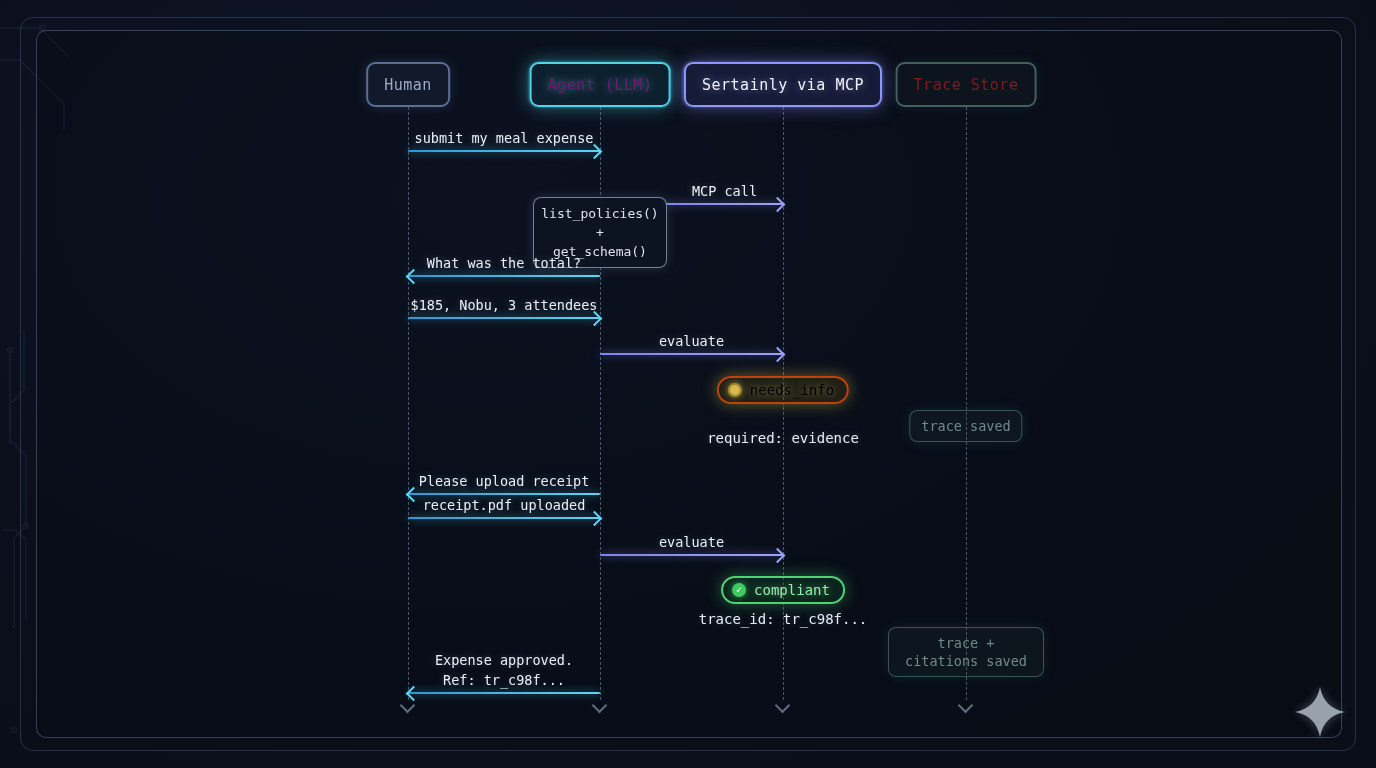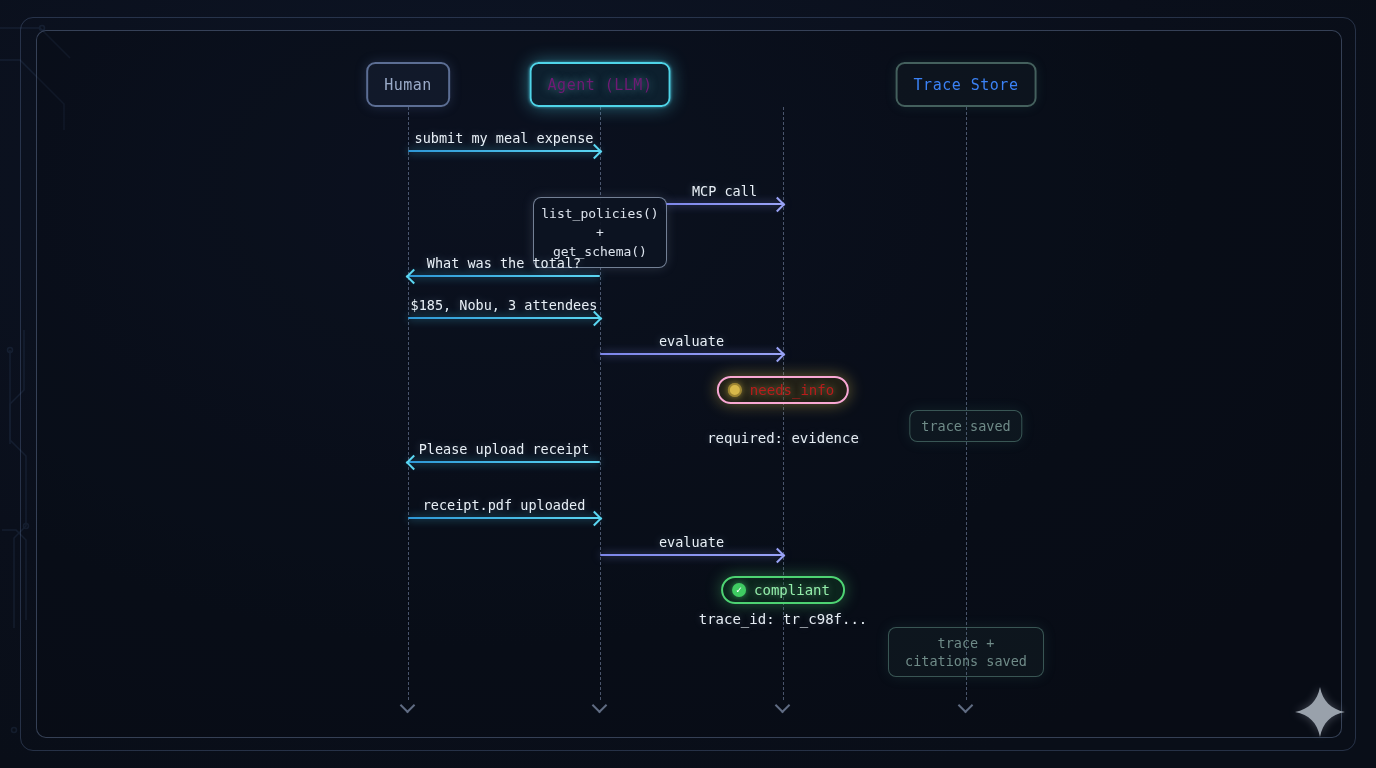--- a/index.html
+++ b/index.html
@@ -37,21 +37,21 @@
     padding:0 16px;border:2px solid;box-sizing:border-box;
   }
   .actor.human{border-color:#5c6e94;color:#9aaac8;background:rgba(85,110,160,0.10);
     box-shadow:0 0 12px rgba(95,125,185,0.25);}
   .actor.agent{border-color:#4fd4e8;color:#701a75;background:rgba(45,175,205,0.10);
     box-shadow:0 0 18px rgba(80,215,240,0.45),0 0 3px rgba(80,215,240,0.6);
     text-shadow:0 0 8px rgba(140,235,250,0.5);}
   .actor.mcp{border-color:#8d96f4;color:#eef0fb;background:rgba(105,115,245,0.13);
     box-shadow:0 0 18px rgba(125,135,250,0.5),0 0 3px rgba(125,135,250,0.6);
     text-shadow:0 0 8px rgba(185,195,255,0.5);}
-  .actor.trace{border-color:#44605d;color:#3b82f6;background:rgba(65,105,95,0.08);
+  .actor.trace{border-color:#44605d;color:#7f1d1d;background:rgba(65,105,95,0.08);
     box-shadow:0 0 12px rgba(70,140,125,0.15);}
   
   .msg{position:absolute;font-size:13.5px;text-align:center;color:#e9f0f7;}
   .msg .lbl{margin-bottom:4px;height:16px;line-height:16px;white-space:nowrap;
     text-shadow:0 0 8px rgba(195,230,255,0.3);}
   .msg .line{position:relative;height:2px;border-radius:1px;margin-top:2px;}
   .msg.cyan .line{background:linear-gradient(90deg,#2e97d6,#5bd7f2);
     box-shadow:0 0 9px rgba(70,195,235,0.75);}
   .msg.purple .line{background:linear-gradient(90deg,#7d86ea,#9aa3f7);
     box-shadow:0 0 9px rgba(135,145,242,0.7);}
@@ -66,21 +66,21 @@
     border:1.5px solid rgba(150,165,190,0.75);border-radius:8px;
     background:rgba(13,20,34,0.92);box-shadow:0 0 12px rgba(170,190,220,0.18);
     padding:6px 0;text-align:center;font-size:13px;line-height:19px;color:#dde4ee;margin-top:25px;
   }
   
   .badge{
     position:absolute;transform:translateX(-50%);display:flex;align-items:center;gap:8px;
     padding:4px 13px 4px 9px;border-radius:16px;font-size:14px;white-space:nowrap;
     box-sizing:border-box;height:28px;
   }
-  .badge.yellow{border:2px solid #f9a8d4;color:#b91c1c;background:rgba(85,70,18,0.32);
+  .badge.yellow{border:2px solid #c2410c;color:#000000;background:rgba(85,70,18,0.32);
     box-shadow:0 0 16px rgba(225,196,75,0.45);text-shadow:0 0 7px rgba(238,212,110,0.55);align-items:center;}
   .badge.green{border:2px solid #4ed373;color:#93edaa;background:rgba(22,88,42,0.32);
     box-shadow:0 0 16px rgba(80,215,120,0.40);text-shadow:0 0 7px rgba(140,240,170,0.5);}
   .dot{width:14px;height:14px;border-radius:50%;flex:0 0 auto;
     display:flex;align-items:center;justify-content:center;}
   .dot.yellow{background:#d8b94a;box-shadow:inset 0 0 0 2px rgba(45,35,6,0.35),0 0 7px rgba(220,190,70,0.65);}
   .dot.green{background:#3fcb62;color:#ffffff;font-size:10px;line-height:10px;
     box-shadow:0 0 7px rgba(70,210,110,0.65);text-shadow:none;}
   
   .annot{position:absolute;transform:translateX(-50%);font-size:14px;color:#e6edf4;
@@ -130,20 +130,23 @@
   <div class="lifeline-end" style="left:594px"></div>
   <div class="lifeline-end" style="left:777px"></div>
   <div class="lifeline-end" style="left:960px"></div>
 
   <div class="actor human" style="left:408px">
     <span>Human</span>
   </div>
   <div class="actor agent" style="left:600px">
     <span>Agent (LLM)</span>
   </div>
+  <div class="actor mcp" style="left:783px">
+    <span>Sertainly via MCP</span>
+  </div>
   <div class="actor trace" style="left:966px">
     <span>Trace Store</span>
   </div>
 
   <div class="msg cyan right" style="left:408px;top:130px;width:192px">
     <div class="lbl">submit my meal expense</div>
     <div class="line">
         <span class="chev"></span>
       </div>
   </div>
@@ -182,21 +185,21 @@
       </div>
   </div>
 
   <div class="badge yellow" style="left:783px;top:376px">
     <span class="dot yellow"></span>
     <span>needs_info</span>
   </div>
   <div class="annot" style="left:783px;top:430px">required: evidence</div>
   <div class="trace-note" style="left:966px;top:410px;white-space:nowrap">trace saved</div>
 
-  <div class="msg cyan left" style="left:408px;top:441px;width:192px">
+  <div class="msg cyan left" style="left:408px;top:473px;width:192px">
     <div class="lbl">Please upload receipt</div>
     <div class="line">
         <span class="chev"></span>
       </div>
   </div>
 
   <div class="msg cyan right" style="left:408px;top:497px;width:192px">
     <div class="lbl">receipt.pdf uploaded</div>
     <div class="line">
         <span class="chev"></span>
@@ -212,18 +215,25 @@
 
   <div class="badge green" style="left:783px;top:576px">
     <span class="dot green">
         <i style="font-style:normal">✓</i>
       </span>
     <span>compliant</span>
   </div>
   <div class="annot" style="left:783px;top:611px">trace_id: tr_c98f...</div>
   <div class="trace-note wide" style="left:966px;top:627px">trace + citations saved</div>
 
+  <div class="msg cyan left" style="left:408px;top:652px;width:192px">
+    <div class="lbl">Expense approved.</div>
+    <div class="lbl">Ref: tr_c98f...</div>
+    <div class="line">
+        <span class="chev"></span>
+      </div>
+  </div>
 
   <svg class="sparkle" width="52" height="52" viewBox="0 0 48 48">
     <path fill="#99a1ab" d="M24 1 C26.5 14 34 21.5 47 24 C34 26.5 26.5 34 24 47 C21.5 34 14 26.5 1 24 C14 21.5 21.5 14 24 1 Z"></path>
   </svg>
 
 </div>
 
 </body></html>

